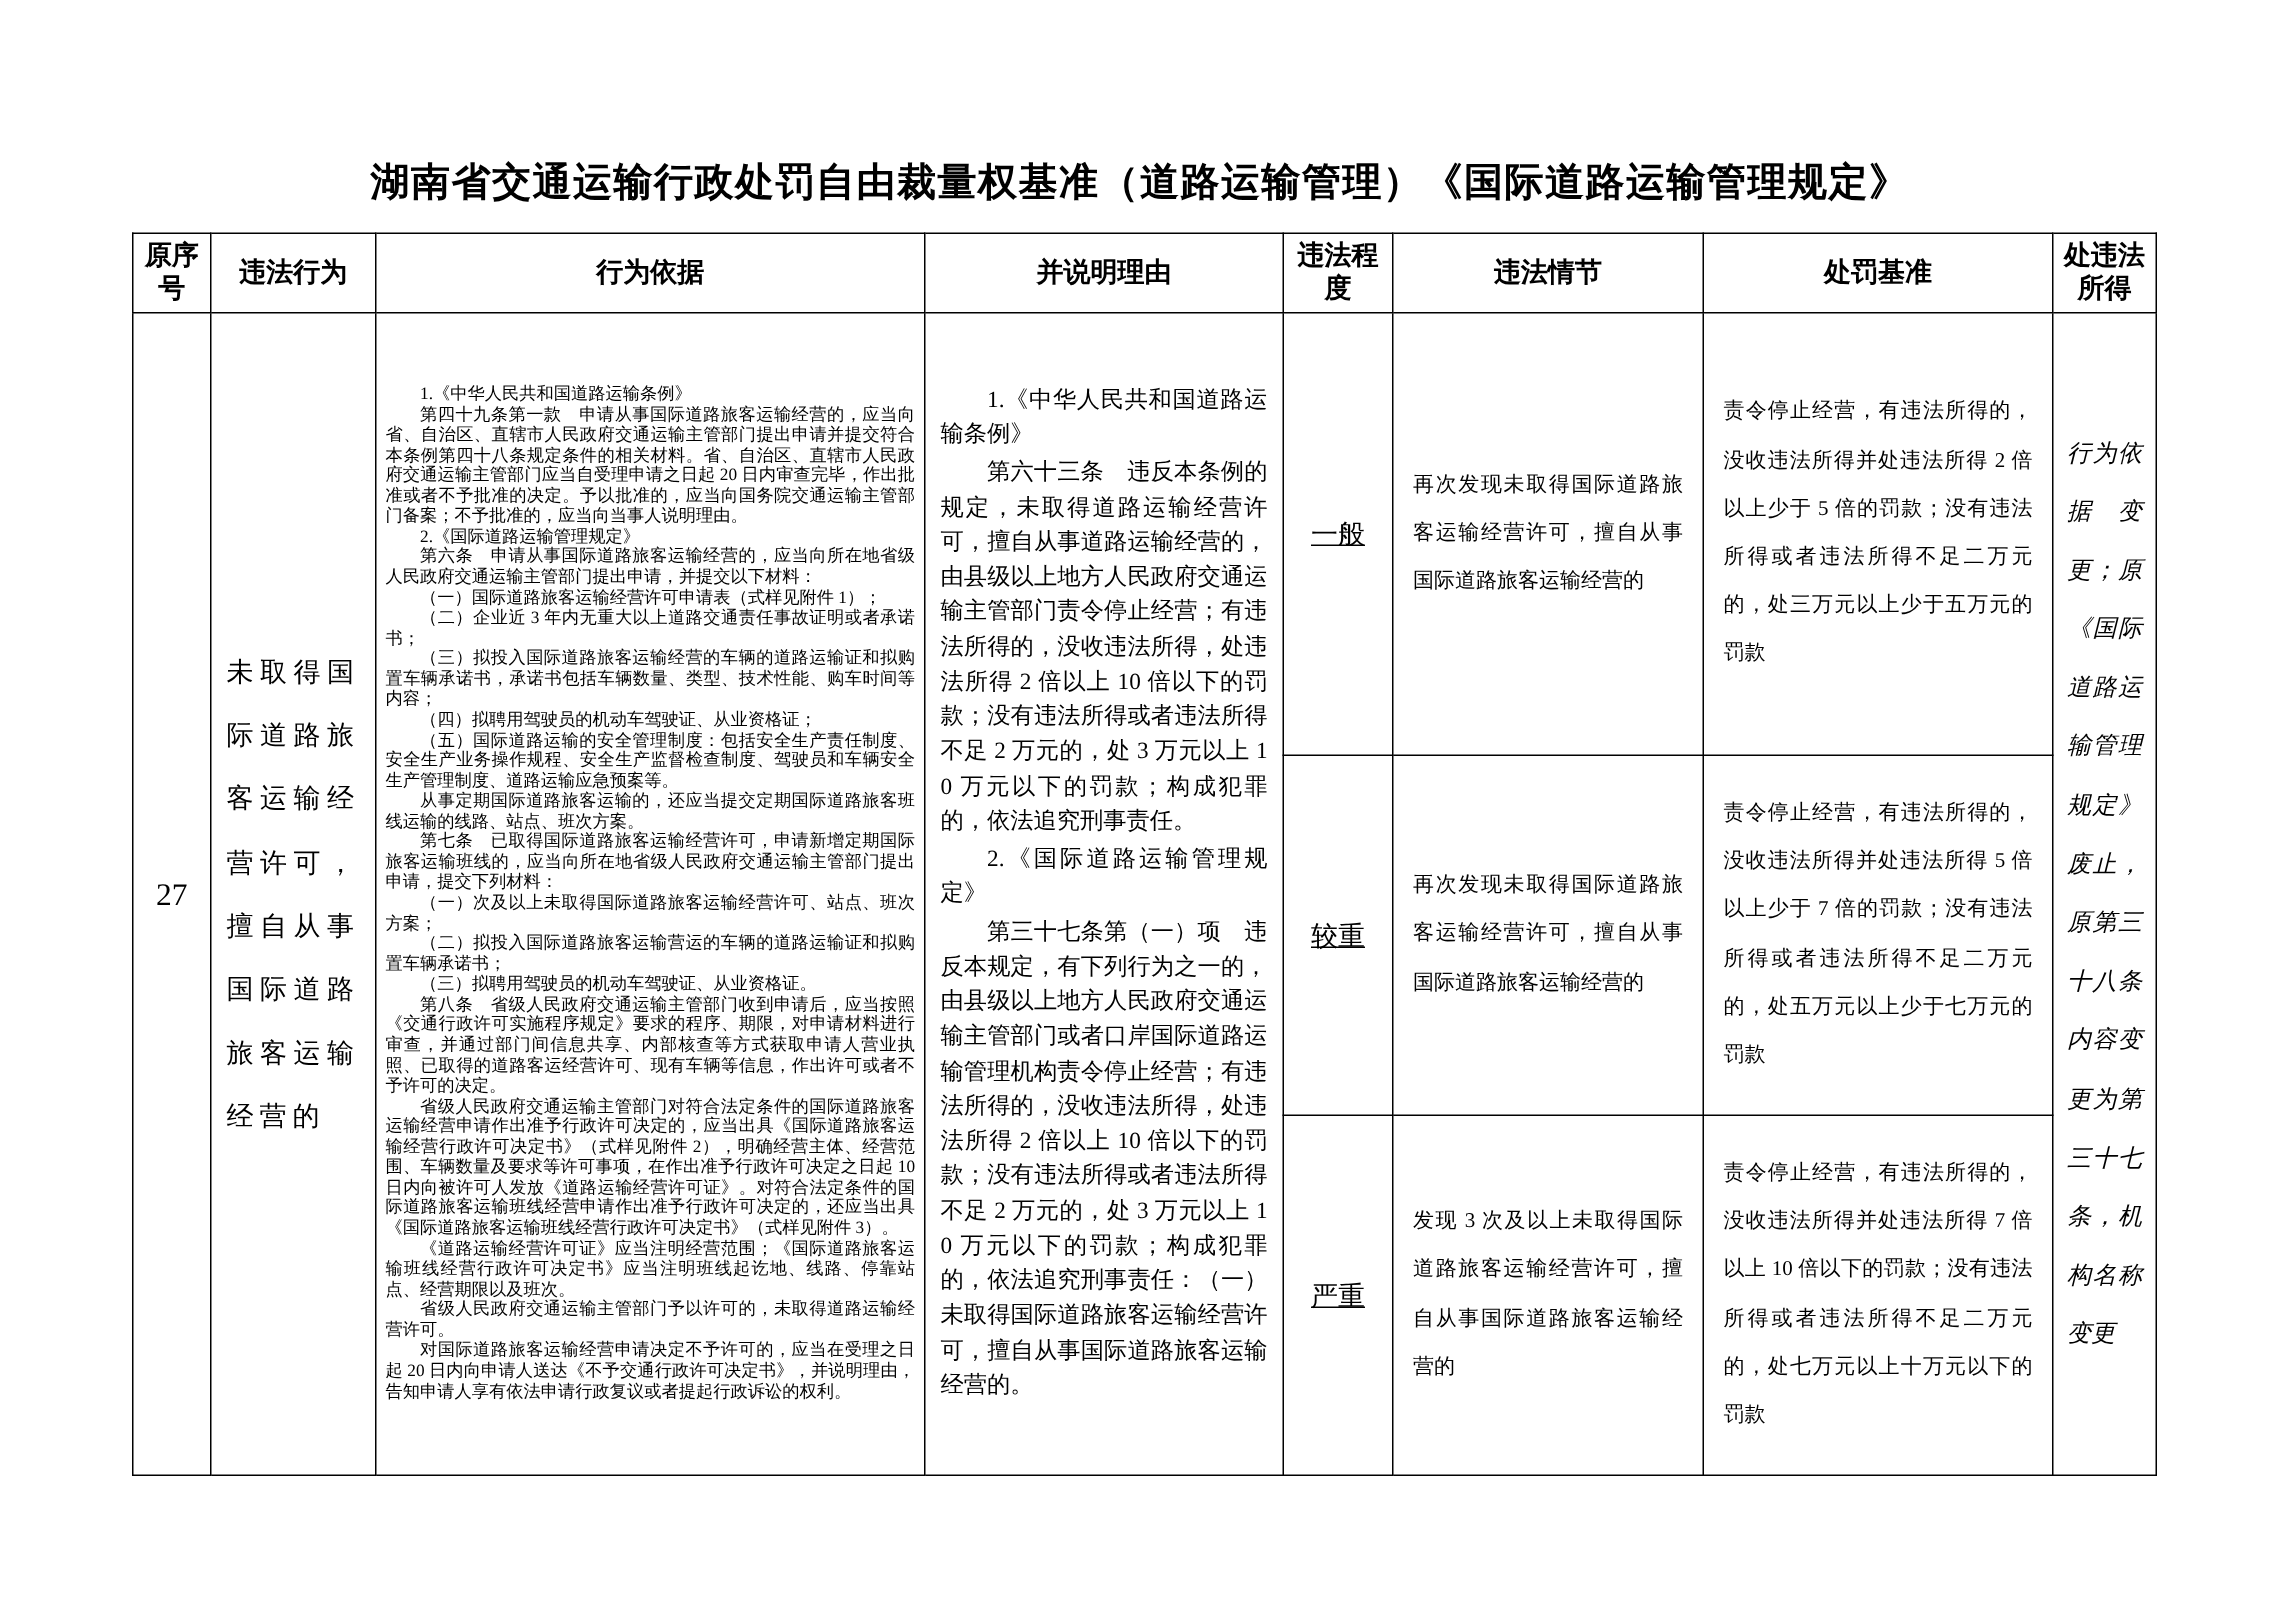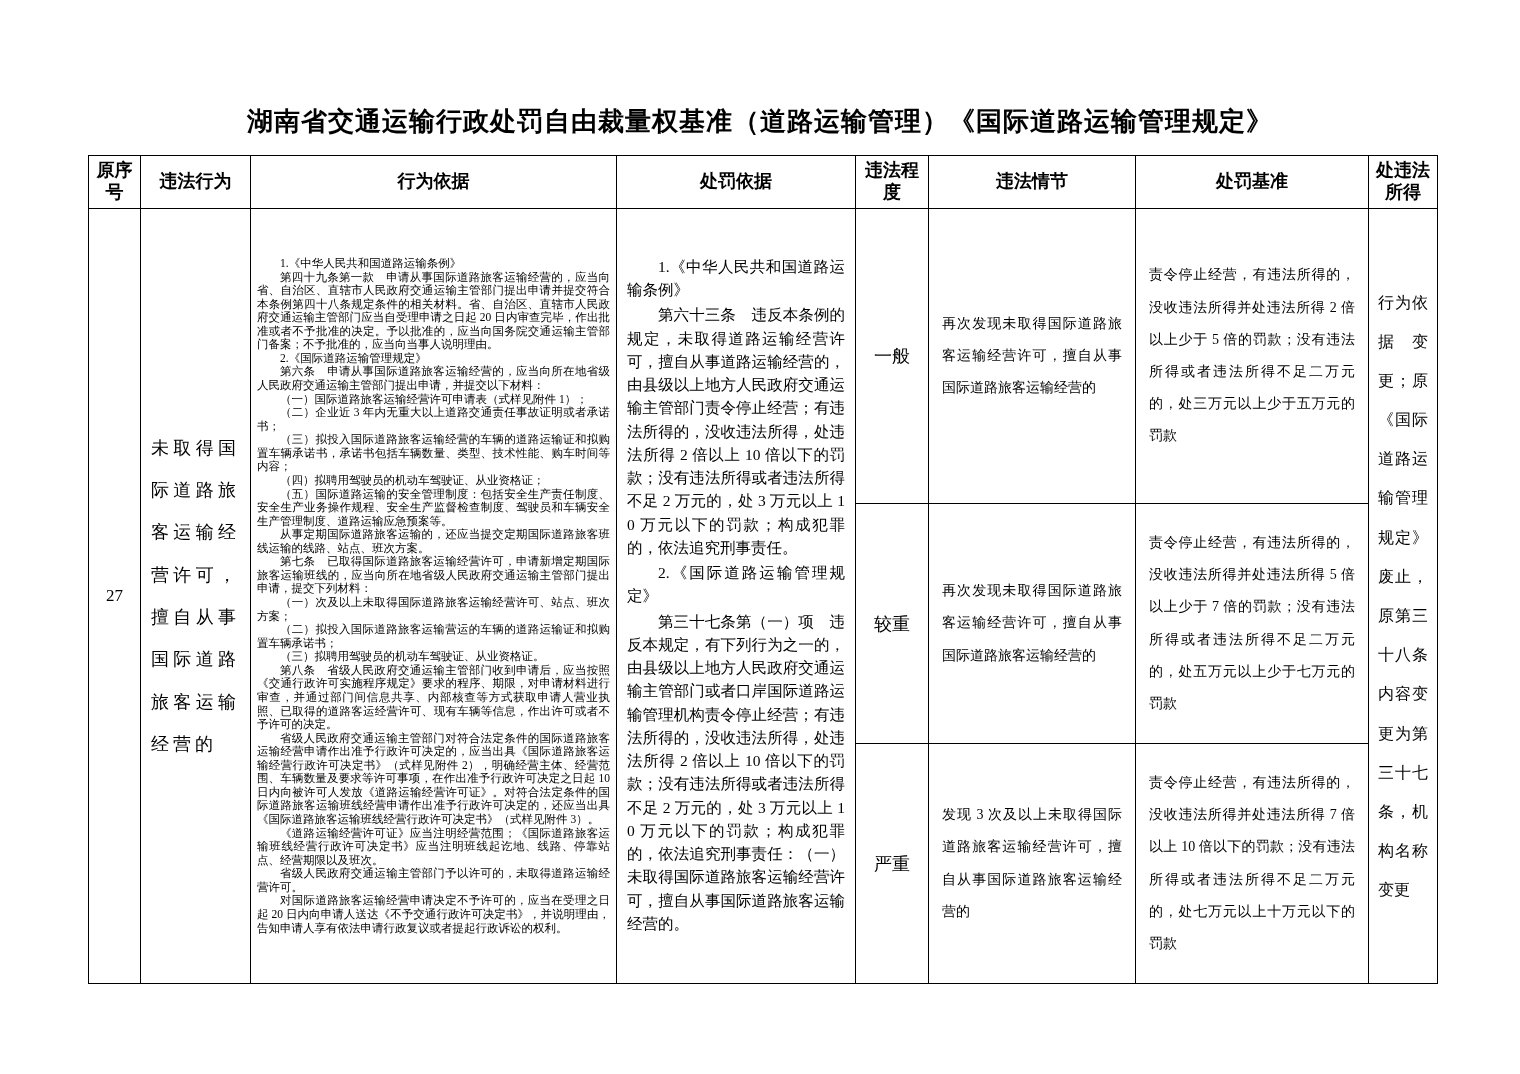--- a/index.html
+++ b/index.html
@@ -14,42 +14,42 @@
   }
   table.rule-table{
     margin:16px 0 0 88px;border-collapse:collapse;table-layout:fixed;
     width:1349px;
   }
   table.rule-table th,table.rule-table td{
     border:1.5px solid #000;vertical-align:middle;overflow:hidden;
     word-break:break-all;
   }
   th.hdr{font-size:18px;font-weight:bold;text-align:center;height:48px;line-height:1.2;padding:2px;}
-  td.no-cell{font-size:17px;text-align:center;font-family:"Liberation Serif",serif;}
+  td.no-cell{font-size:21px;text-align:center;font-family:"Liberation Serif",serif;}
   td.behavior-cell{
     font-size:18px;line-height:2.35;letter-spacing:4px;
     padding:6px 10px;text-align:justify;text-justify:inter-character;
   }
   td.basis-cell{
     font-size:11.5px;line-height:1.18;padding:3px 6px;text-align:justify;
     text-justify:inter-ideograph;
   }
   td.basis-cell p{margin:0;text-indent:2em;}
   td.penalty-basis-cell{
     font-size:15.5px;line-height:1.5;padding:4px 10px;text-align:justify;
   }
   td.penalty-basis-cell p{margin:0 0 2px 0;text-indent:2em;}
-  td.level-cell{font-size:18px;text-align:center;}
+  td.level-cell{font-size:18px;text-align:center;text-decoration:underline;}
   td.circ-cell,td.bench-cell{
     font-size:14px;line-height:2.3;padding:4px 13px;text-align:justify;
     text-justify:inter-ideograph;
   }
   td.reason-cell{
     font-size:16px;line-height:2.45;padding:12px 9px;vertical-align:top;
-    text-align:justify;text-justify:inter-character;
+    text-align:justify;text-justify:inter-character;font-style:italic;
   }
   tr.sev-row-1{height:295px;}
   tr.sev-row-2{height:240px;}
   tr.sev-row-3{height:240px;}
 </style>
 </head>
 <body>
 
 <h1 class="page-title">湖南省交通运输行政处罚自由裁量权基准（道路运输管理）《国际道路运输管理规定》</h1>
 
@@ -62,21 +62,21 @@
     <col style="width:73px">
       <col style="width:207px">
       <col style="width:233px">
       <col style="width:69px">
   </colgroup>
   <thead>
     <tr>
       <th class="hdr">原序号</th>
       <th class="hdr">违法行为</th>
       <th class="hdr">行为依据</th>
-      <th class="hdr">处罚依据</th>
+      <th class="hdr">并说明理由</th>
       <th class="hdr">违法程度</th>
       <th class="hdr">违法情节</th>
       <th class="hdr">处罚基准</th>
       <th class="hdr">处违法所得</th>
     </tr>
   </thead>
   <tbody>
     <tr class="sev-row-1">
       <td class="no-cell" rowspan="3">27</td>
       <td class="behavior-cell" rowspan="3">未取得国际道路旅客运输经营许可，擅自从事国际道路旅客运输经营的</td>

